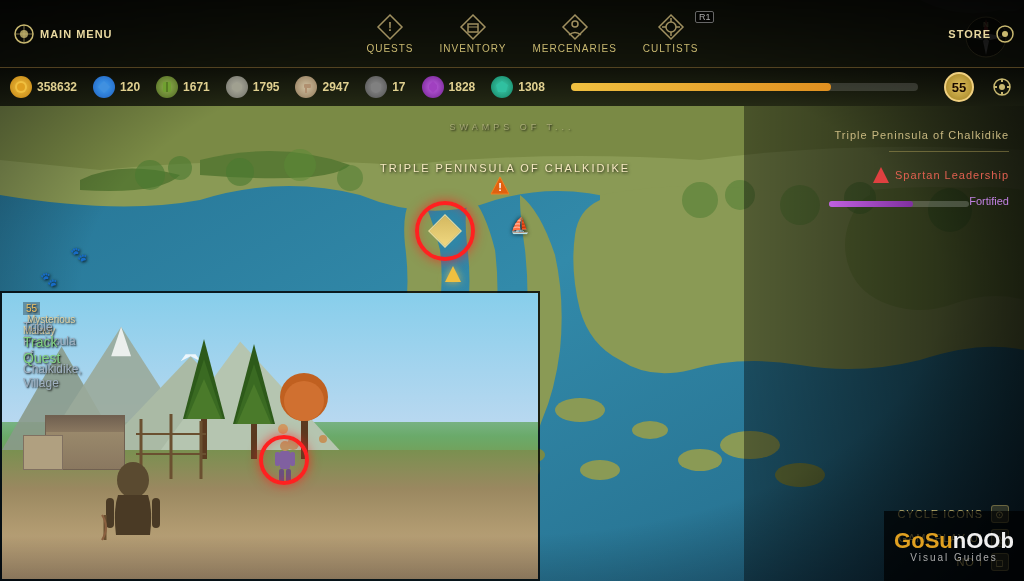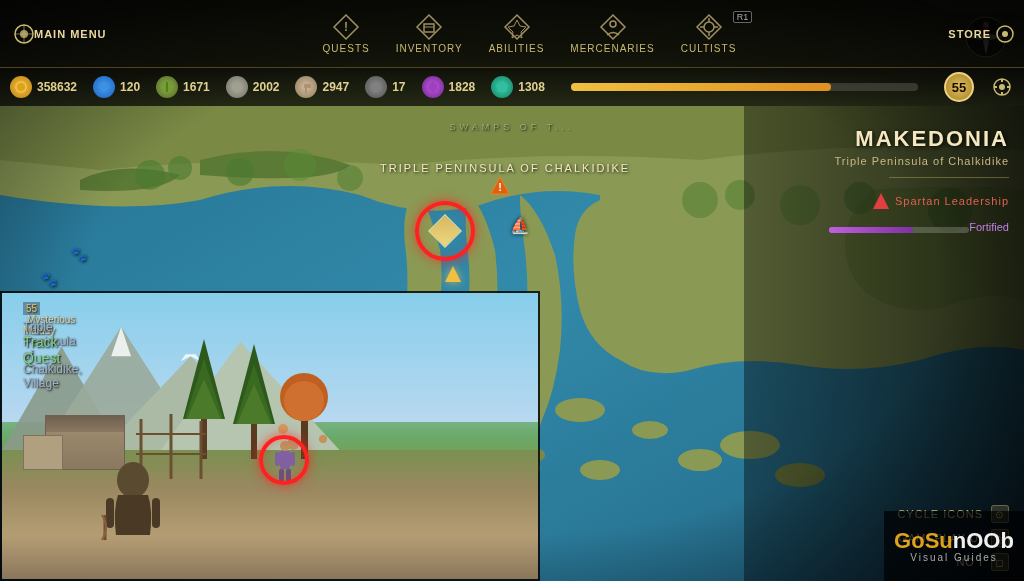--- a/index.html
+++ b/index.html
@@ -32,21 +32,21 @@
       background: linear-gradient(to bottom, rgba(0,0,0,0.92) 0%, rgba(0,0,0,0.85) 100%);
       display: flex;
       align-items: center;
       z-index: 100;
       border-bottom: 1px solid rgba(255,200,100,0.3);
     }
 
     #main-menu-btn {
       display: flex;
       align-items: center;
-      gap: 0;
+      gap: 6px;
       padding: 0 14px;
       color: #e8d8a0;
       font-size: 11px;
       font-weight: bold;
       letter-spacing: 1px;
       cursor: pointer;
       white-space: nowrap;
     }
 
     #nav-area {
@@ -510,29 +510,20 @@
       <div class="nav-icon">
         <svg width="28" height="28" viewBox="0 0 28 28">
           <polygon points="14,2 26,14 14,26 2,14" fill="none" stroke="#a09060" stroke-width="1.5"></polygon>
           <rect x="9" y="11" width="10" height="8" fill="none" stroke="#a09060" stroke-width="1.5"></rect>
           <line x1="9" y1="14" x2="19" y2="14" stroke="#a09060" stroke-width="1"></line>
         </svg>
       </div>
       <span class="nav-label">Inventory</span>
     </div>
 
-    <div class="nav-item">
-      <div class="nav-icon">
-        <svg width="28" height="28" viewBox="0 0 28 28">
-          <polygon points="14,2 26,14 14,26 2,14" fill="none" stroke="#a09060" stroke-width="1.5"></polygon>
-          <polygon points="14,7 17,13 23,14 18,19 19,25 14,22 9,25 10,19 5,14 11,13" fill="none" stroke="#a09060" stroke-width="1"></polygon>
-        </svg>
-      </div>
-      <span class="nav-label">Abilities</span>
-    </div>
 
 
     <div class="nav-item">
       <div class="nav-icon">
         <svg width="28" height="28" viewBox="0 0 28 28">
           <polygon points="14,2 26,14 14,26 2,14" fill="none" stroke="#a09060" stroke-width="1.5"></polygon>
           <circle cx="14" cy="11" r="3" fill="none" stroke="#a09060" stroke-width="1.5"></circle>
           <path d="M8,22 Q14,17 20,22" fill="none" stroke="#a09060" stroke-width="1.5"></path>
         </svg>
       </div>
@@ -594,21 +585,21 @@
     </div>
     <span>1671</span>
   </div>
 
   <div class="resource-item">
     <div class="res-icon" style="background:radial-gradient(#b0b0a0,#707068);">
       <svg width="14" height="14" viewBox="0 0 14 14">
           <polygon points="7,2 12,5 12,9 7,12 2,9 2,5" fill="#a0a090"></polygon>
         </svg>
     </div>
-    <span>2002</span>
+    <span>1795</span>
   </div>
 
   <div class="resource-item">
     <div class="res-icon" style="background:radial-gradient(#d0c0a0,#907858);">
       <svg width="14" height="14" viewBox="0 0 14 14">
           <rect x="5" y="4" width="7" height="4" rx="1" fill="#b09070"></rect>
           <rect x="6" y="8" width="2" height="5" fill="#b09070"></rect>
         </svg>
     </div>
     <span>2947</span>
@@ -684,21 +675,20 @@
   <div style="position:absolute;top:70px;left:490px;z-index:35;">
     <svg width="20" height="20" viewBox="0 0 20 20">
       <polygon points="10,1 19,18 1,18" fill="#e06010" stroke="#f08020" stroke-width="1"></polygon>
       <text x="10" y="15" text-anchor="middle" fill="white" font-size="11" font-weight="bold">!</text>
     </svg>
   </div>
 
 </div>
 
 <div id="region-panel">
-  <div id="region-name">Makedonia</div>
   <div id="region-sub">Triple Peninsula of Chalkidike</div>
   <div class="region-divider"></div>
 
   <div class="spartan-banner">
     <div class="spartan-icon"></div>
     <span class="spartan-label">Spartan Leadership</span>
   </div>
 
 
   <div class="enemy-bar-container">

